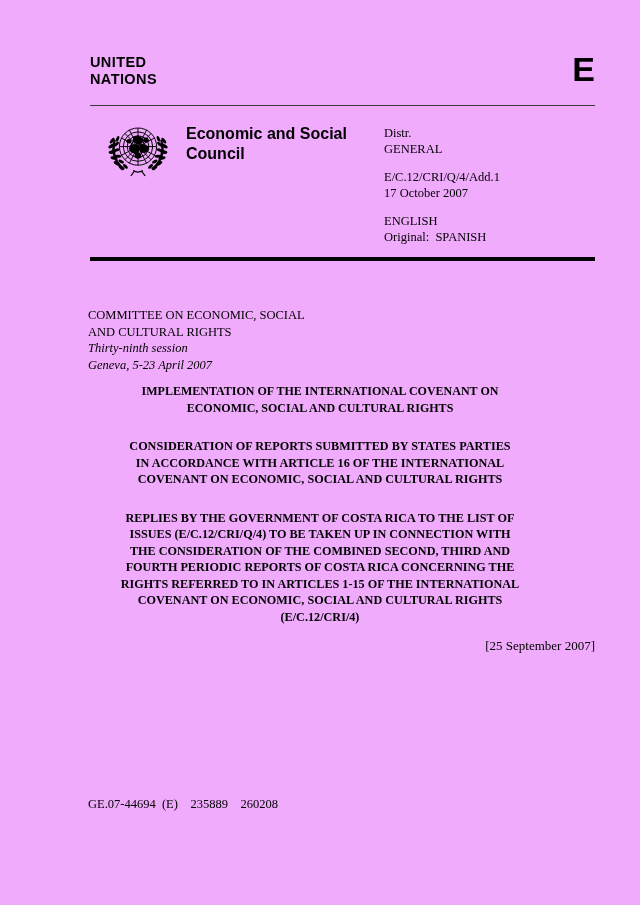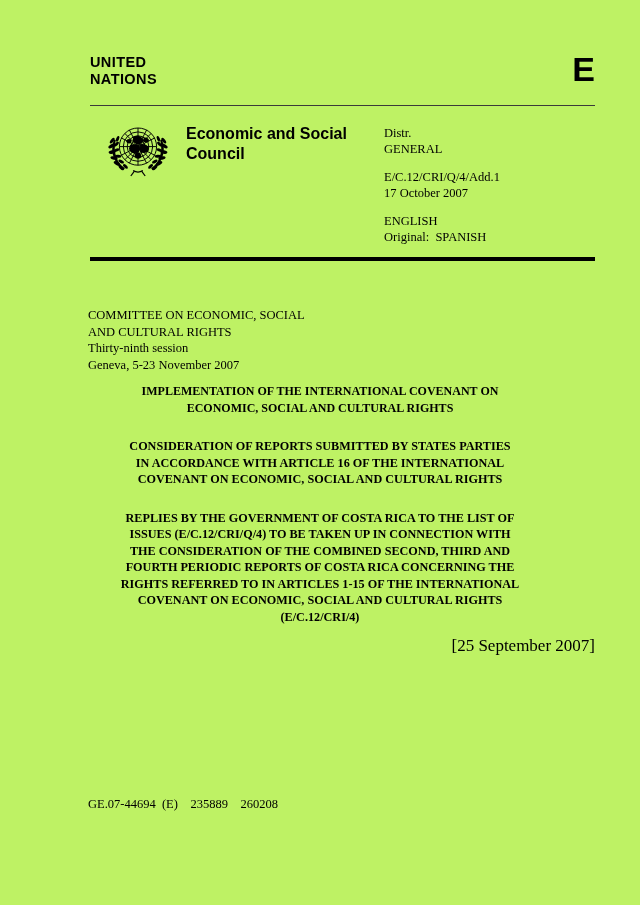--- a/index.html
+++ b/index.html
@@ -4,21 +4,21 @@
 <style>
   html, body {
     margin: 0;
     padding: 0;
     background: #ffffff;
   }
   .page {
     position: relative;
     width: 640px;
     height: 905px;
-    background: #bef264;
+    background: #f0abfc;
     overflow: hidden;
     font-family: "Liberation Serif", "DejaVu Serif", serif;
     color: #000000;
   }
 
   
   .masthead {
     position: absolute;
     left: 90px;
     top: 54px;
@@ -100,21 +100,21 @@
   
   .committee {
     position: absolute;
     left: 88px;
     top: 279px;
     font-size: 12.5px;
     line-height: 16.5px;
     margin-top: 28px;
   }
   .committee .caps { display: block; }
-  .committee .normal { display: block; }
+  .committee .normal { display: block; font-style: italic; }
 
   
   .titles {
     position: absolute;
     left: 90px;
     top: 383px;
     width: 460px;
     text-align: center;
     font-weight: bold;
     font-size: 12.2px;
@@ -124,21 +124,21 @@
   .title-block:last-child { margin-bottom: 18px; }
   .title-block .line { display: block; white-space: nowrap; }
   .tb-1 { font-size: 12px; }
   .tb-3 { margin-top: 2px; }
 
   
   .doc-date {
     position: absolute;
     right: 45px;
     top: 638px;
-    font-size: 17px;
+    font-size: 13px;
     line-height: 16px;
   }
 
   
   .footer {
     position: absolute;
     left: 88px;
     top: 797px;
     font-size: 12.5px;
     white-space: pre;
@@ -248,21 +248,21 @@
       <span class="line">Original:  SPANISH</span>
     </div>
   </div>
 
   <div class="rule-thick"></div>
 
   <div class="committee">
     <span class="caps">COMMITTEE ON ECONOMIC, SOCIAL</span>
     <span class="caps">AND CULTURAL RIGHTS</span>
     <span class="normal">Thirty-ninth session</span>
-    <span class="normal">Geneva, 5-23 November 2007</span>
+    <span class="normal">Geneva, 5-23 April 2007</span>
   </div>
 
   <div class="titles">
 
     <div class="title-block tb-1">
       <span class="line">IMPLEMENTATION OF THE INTERNATIONAL COVENANT ON</span>
       <span class="line">ECONOMIC, SOCIAL AND CULTURAL RIGHTS</span>
     </div>
 
     <div class="title-block tb-2">

